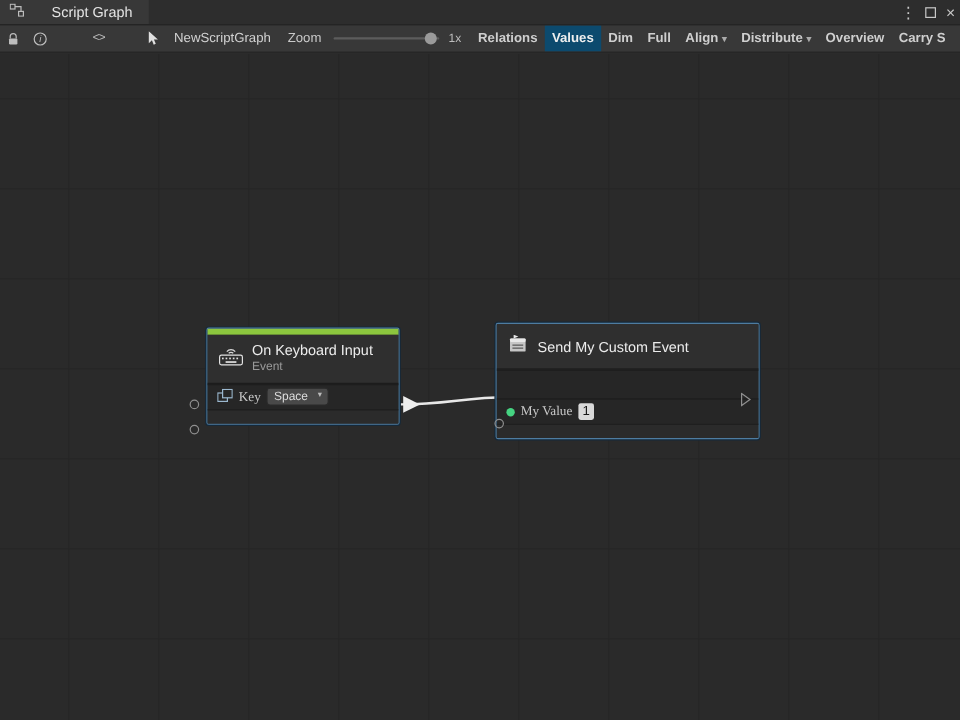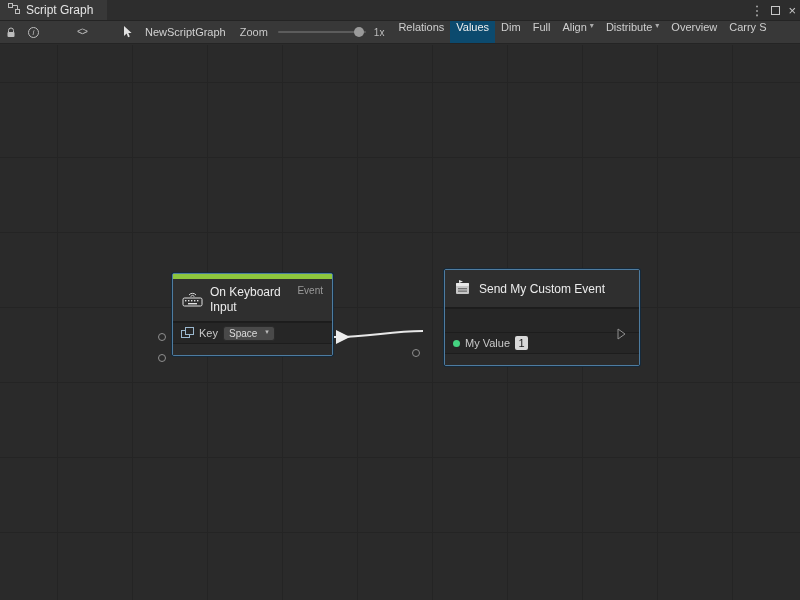--- a/index.html
+++ b/index.html
@@ -1,60 +1,60 @@
 <!DOCTYPE html>
 <html><head>
 <meta charset="utf-8">
 <style>
   * { margin:0; padding:0; box-sizing:border-box; }
   html,body { width:800px; height:600px; background:#1e1e1e; font-family:"Liberation Sans", sans-serif; overflow:hidden; }
   .window { position:relative; width:800px; height:600px; background:#2b2b2b; }
 
   
   .tabbar { position:relative; height:21px; background:#2d2d2d; display:flex; align-items:stretch; border-bottom:1px solid #242424; }
-  .tab { display:flex; align-items:center; gap:6px; padding:0 14px 0 8px; background:#383838; color:#e4e4e4; font-size:12px; }
+  .tab { display:flex; align-items:center; gap:23px; padding:0 14px 0 8px; background:#383838; color:#e4e4e4; font-size:12px; }
   .win-controls { position:absolute; right:4px; top:0; height:21px; display:flex; align-items:center; gap:8px; color:#c8c8c8; }
   .win-controls .glyph { font-size:13px; line-height:1; cursor:default; }
   .maxbox { width:9px; height:9px; border:1px solid #c8c8c8; display:inline-block; }
 
   
   .toolbar { height:23px; background:#383838; border-bottom:1px solid #242424; display:flex; align-items:center; font-size:11px; color:#c9c9c9; white-space:nowrap; overflow:hidden; }
   .toolbar .ticon { display:inline-flex; align-items:center; justify-content:center; height:100%; padding:0 6px; }
   .info-circle { width:11px; height:11px; border:1px solid #bdbdbd; border-radius:50%; font-size:8px; color:#bdbdbd; display:inline-flex; align-items:center; justify-content:center; font-style:italic; }
   .code-glyph { font-family:"Liberation Mono", monospace; font-size:10px; color:#bdbdbd; letter-spacing:-1px; }
   .graph-name { margin-left:6px; color:#d2d2d2; }
   .zoom-label { margin-left:14px; }
   .zoom-track { position:relative; width:88px; height:2px; background:#5c5c5c; margin:0 8px 0 10px; border-radius:1px; }
   .zoom-handle { position:absolute; top:-4px; left:76px; width:10px; height:10px; border-radius:50%; background:#9a9a9a; }
   .zoom-value { margin-right:8px; color:#bdbdbd; font-size:10px; }
   .tbtns { display:flex; align-items:stretch; height:100%; }
-  .tbtn { display:flex; align-items:flex-start; gap:3px; padding:0 6px; color:#cfcfcf; cursor:default; }
+  .tbtn { display:flex; align-items:center; gap:3px; padding:0 6px; color:#cfcfcf; cursor:default;font-weight:bold; }
   .tbtn.active { background:#0c4a6e; color:#eee; }
   .tbtn .caret { font-size:8px; color:#aaa; }
 
   
   .canvas { position:absolute; left:0; top:45px; right:0; bottom:0; background:#2a2a2a;
     background-image: linear-gradient(#242424 1px, transparent 1px), linear-gradient(90deg, #242424 1px, transparent 1px);
     background-size:75px 75px; background-position:57px 37px; overflow:hidden; }
 
   .wires { position:absolute; left:0; top:0; width:800px; height:556px; }
 
   
   .node { position:absolute; background:#262626; border:1px solid #4e7ca0; box-shadow:0 0 0 1px #15293a; border-radius:2px; color:#d8d8d8; font-size:11px; }
   .node-keyboard { left:172px; top:228px; width:161px; }
-  .node-send     { left:444px; top:224px; width:196px; }
+  .node-send     { left:413px; top:224px; width:220px; }
   .event-strip { height:5px; background:#8cc63e; }
   .node-header { display:flex; align-items:center; gap:7px; padding:6px 9px; background:#2f2f2f; border-bottom:1px solid #1c1c1c; min-height:38px; }
-  .node-titles { display:flex; line-height:1.25; }
+  .node-titles { display:flex; flex-direction:column; line-height:1.25; }
   .node-title { font-size:12px; color:#ececec; }
   .node-subtitle { font-size:10px; color:#9a9a9a; }
   .node-row { position:relative; display:flex; align-items:center; gap:5px; height:21px; padding:0 8px; background:#262626; border-top:1px solid #1d1d1d; }
   .node-row:first-of-type { border-top:none; }
   .node-footer { height:12px; background:#2b2b2b; border-top:1px solid #1d1d1d; }
-  .row-label { color:#c9c9c9; }
+  .row-label { color:#c9c9c9;font-family:Liberation Serif, serif; }
   .chip { display:inline-flex; align-items:flex-start; gap:8px; background:#494949; border:1px solid #2a2a2a; border-radius:3px; padding:1px 5px; font-size:10px; color:#dcdcdc; cursor:default; }
   .chip .caret { font-size:7px; color:#bbb; }
   .value-field { min-width:13px; height:14px; background:#d8d8d8; color:#161616; border-radius:2px; font-size:11px; display:inline-flex; align-items:center; justify-content:center; padding:0 2px; }
 
   .green-arrow { width:14px; height:10px; background:#71d221; clip-path:polygon(0 32%, 52% 32%, 52% 0, 100% 50%, 52% 100%, 52% 68%, 0 68%); }
   .arrow-right-slot { position:absolute; right:6px; top:50%; transform:translateY(-50%); }
   .arrow-left-slot { position:absolute; left:9px; top:50%; transform:translateY(-50%); }
   .flow-row { height:24px; }
   .value-dot { width:7px; height:7px; border-radius:50%; background:#45d381; }
 

